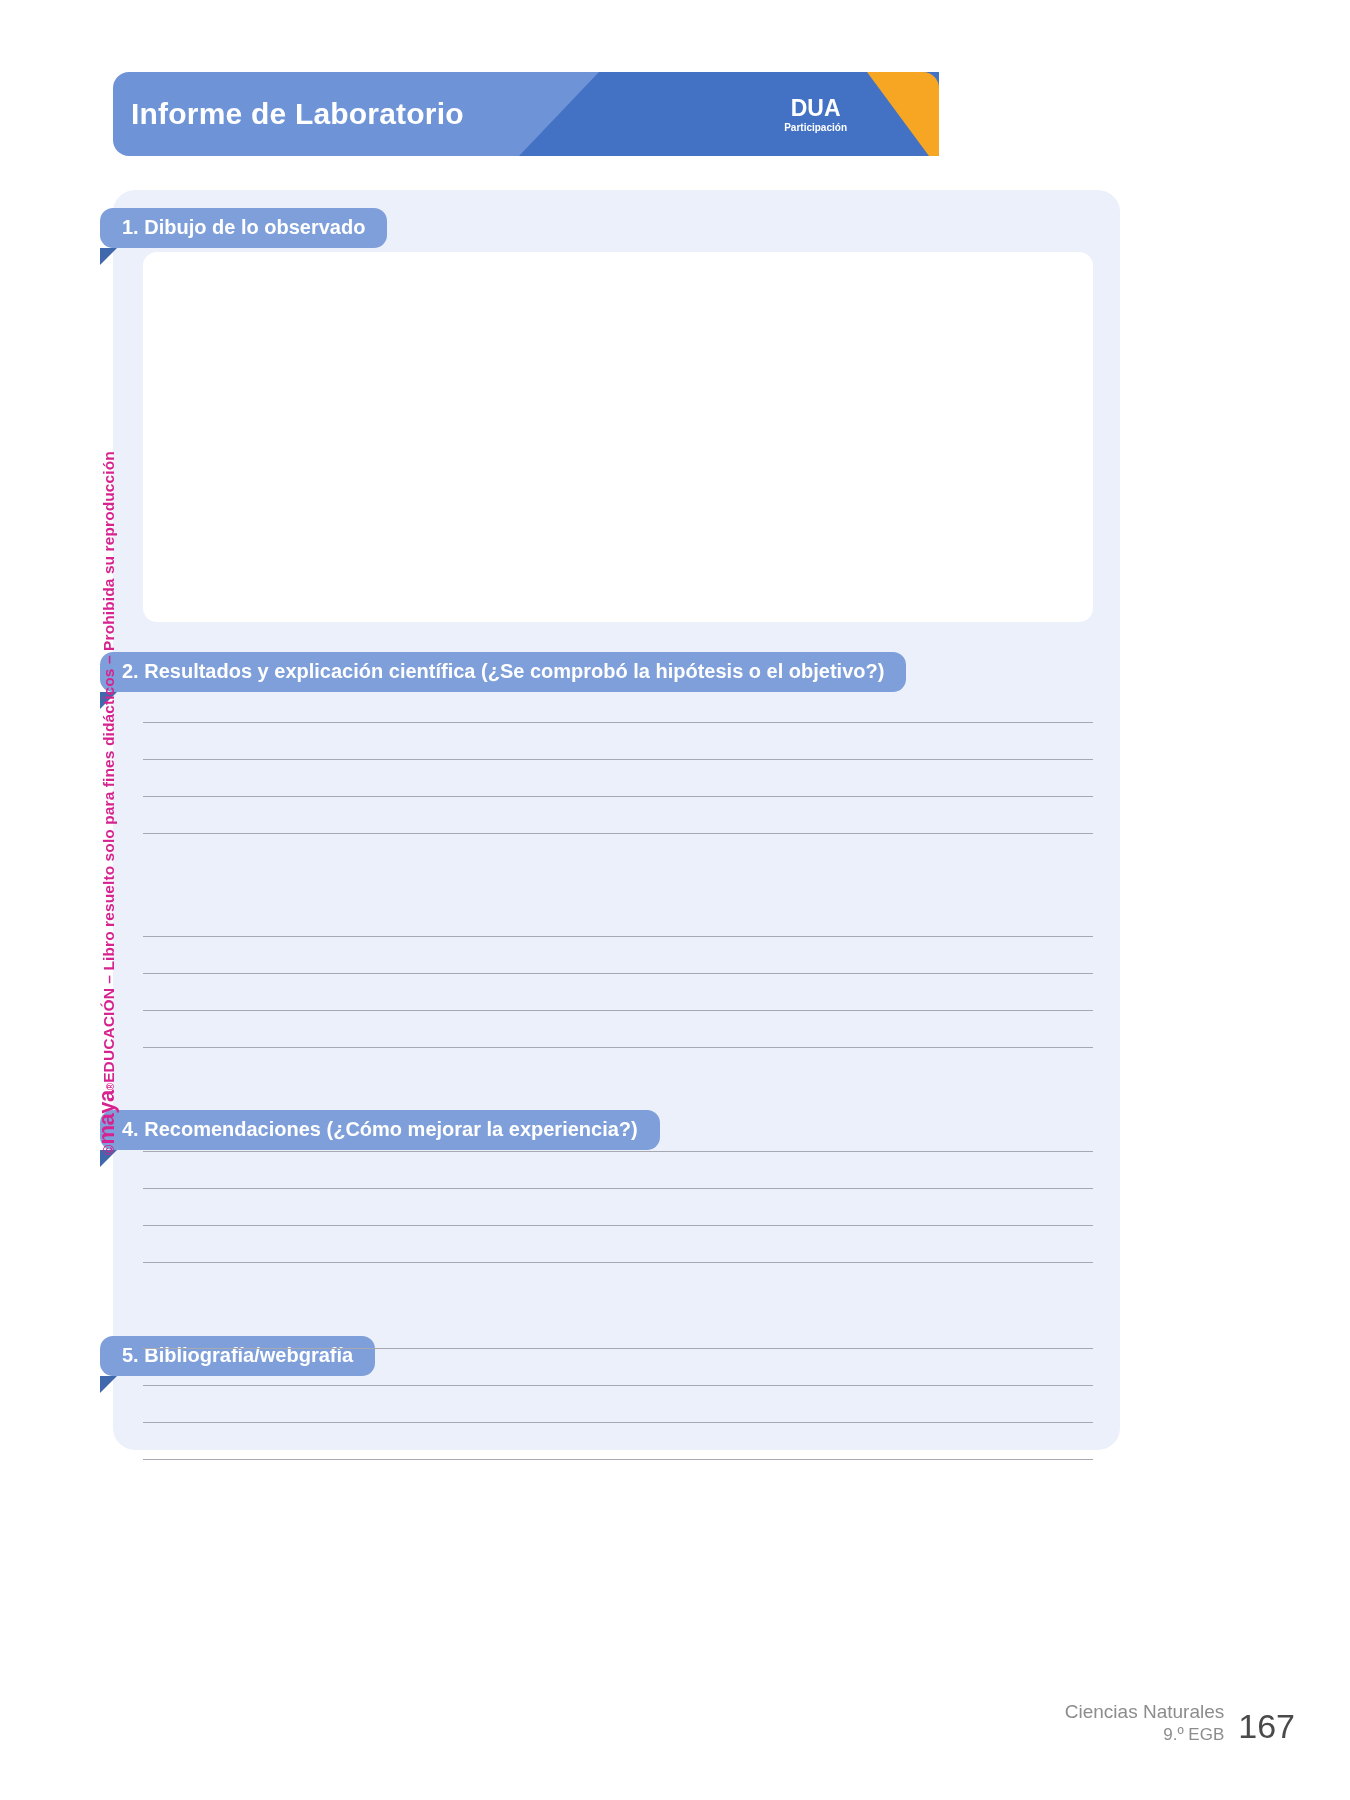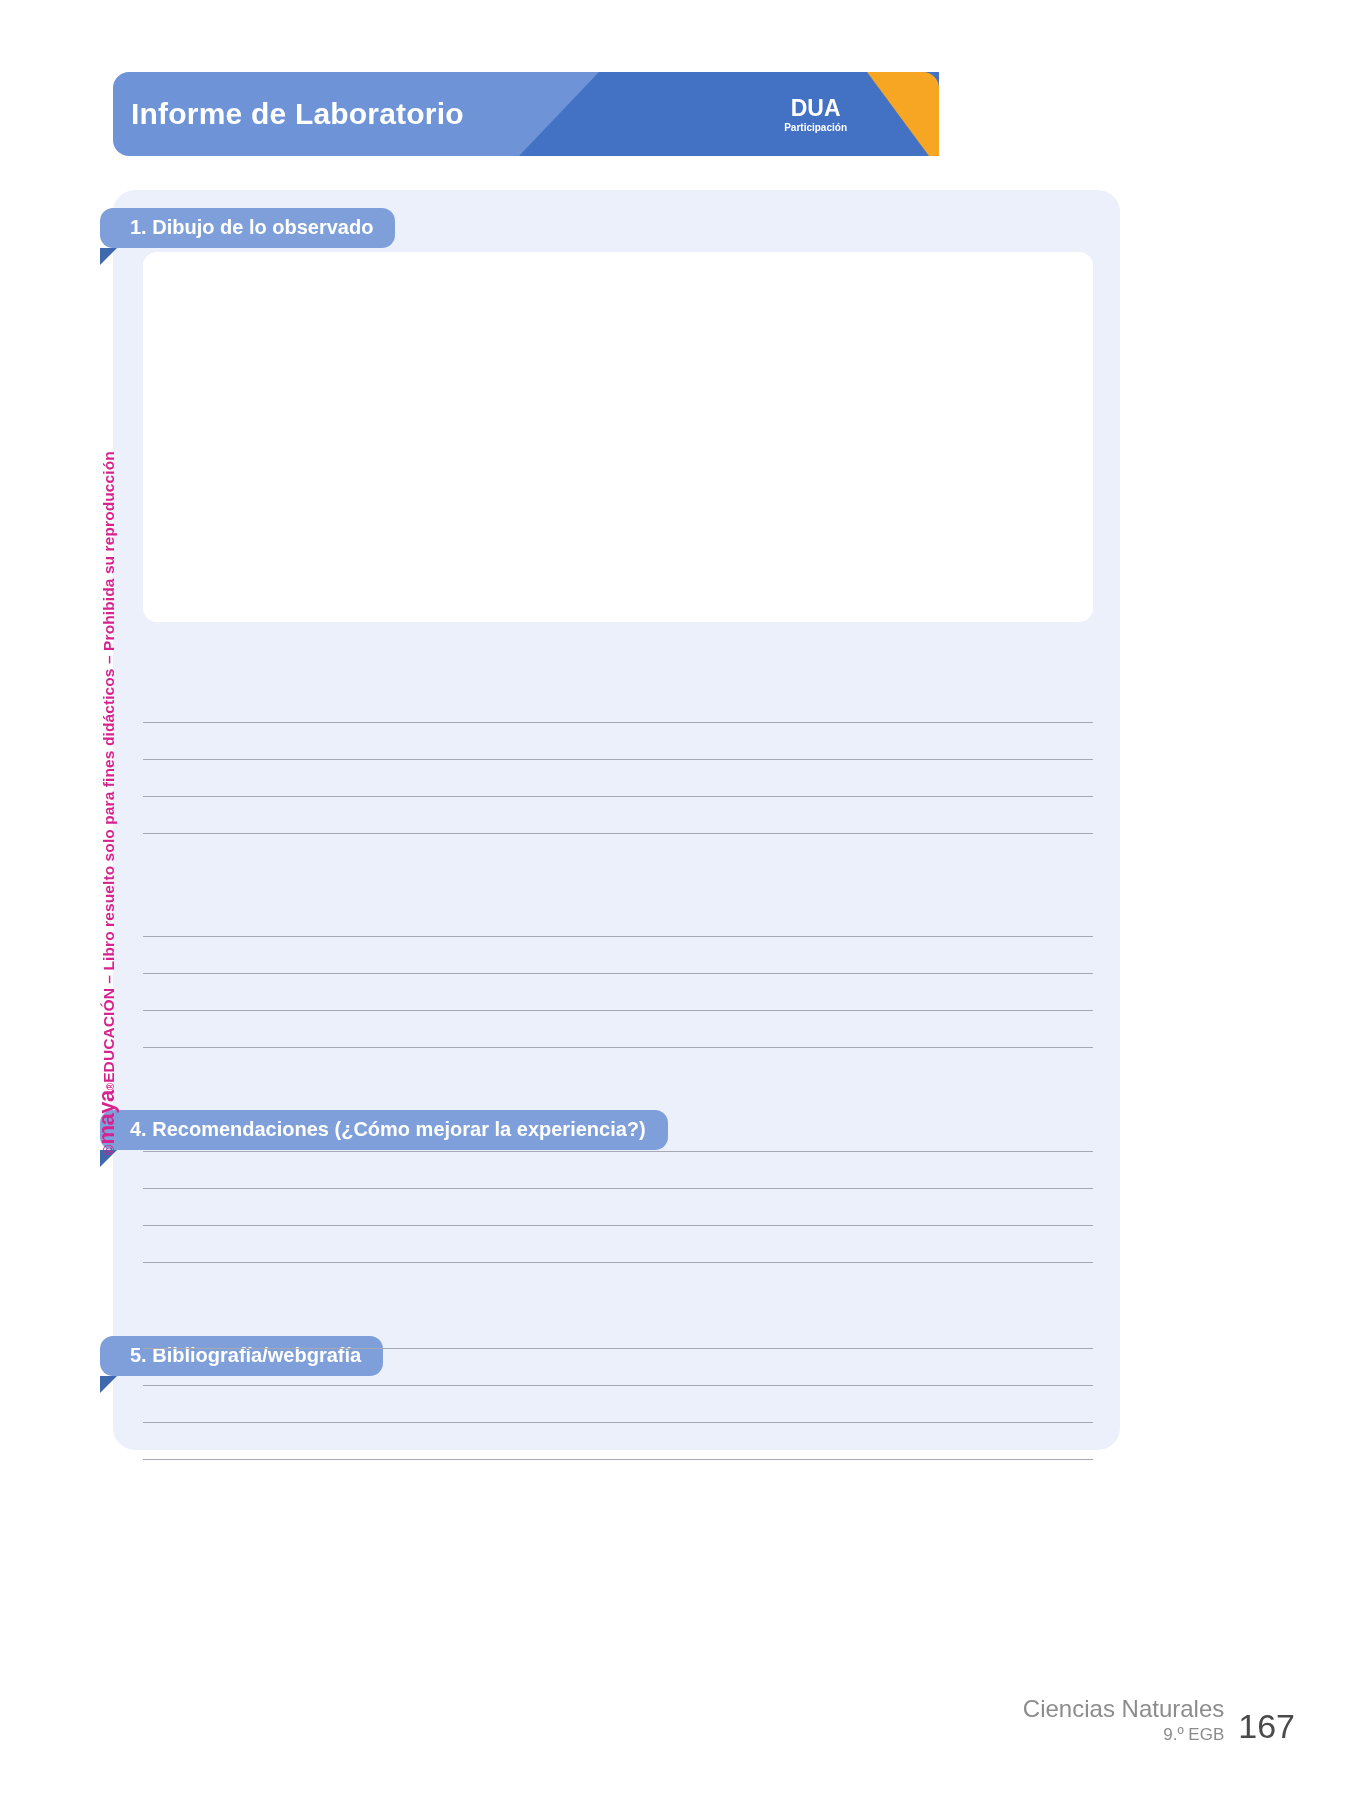--- a/index.html
+++ b/index.html
@@ -92,21 +92,21 @@
     position: absolute;
     left: -13px;
   }
   .pill {
     position: relative;
     display: inline-block;
     background: #7e9fd9;
     color: #ffffff;
     font-size: 20px;
     font-weight: bold;
-    padding: 8px 22px 9px 30px;
+    padding: 8px 22px 9px 22px;
     border-radius: 13px;
     white-space: nowrap;
     line-height: 1.15;
   }
   .pill-tail {
     position: absolute;
     left: 0px;
     top: 100%;
     width: 17px;
     height: 17px;
@@ -182,21 +182,21 @@
     bottom: 55px;
     display: flex;
     align-items: flex-end;
     gap: 14px;
   }
   .footer-text {
     text-align: right;
     color: #8c8c8c;
     line-height: 1.25;
   }
-  .footer-text .f1 { font-size: 24px; display: block; }
+  .footer-text .f1 { font-size: 19px; display: block; }
   .footer-text .f2 { font-size: 17px; display: block; }
   .footer-page {
     font-size: 34px;
     font-weight: normal;
     color: #4a4a4a;
     line-height: 1;
     padding-bottom: 2px;
   }
 </style>
 </head>
@@ -216,20 +216,24 @@
   </div>
 
   <div class="panel">
 
     <div class="pill-wrap" style="top:18px;">
       <div class="pill">1. Dibujo de lo observado</div>
       <div class="pill-tail"></div>
     </div>
     <div class="draw-box" style="top:62px;height:370px;"></div>
 
+    <div class="pill-wrap" style="top:462px;">
+      <div class="pill">2. Resultados y explicación científica (¿Se comprobó la hipótesis o el objetivo?)</div>
+      <div class="pill-tail"></div>
+    </div>
     <div class="lines" style="top:532px;">
       <div class="wline"></div>
       <div class="wline"></div>
       <div class="wline"></div>
       <div class="wline"></div>
     </div>
 
     <div class="lines" style="top:746px;">
       <div class="wline"></div>
       <div class="wline"></div>

